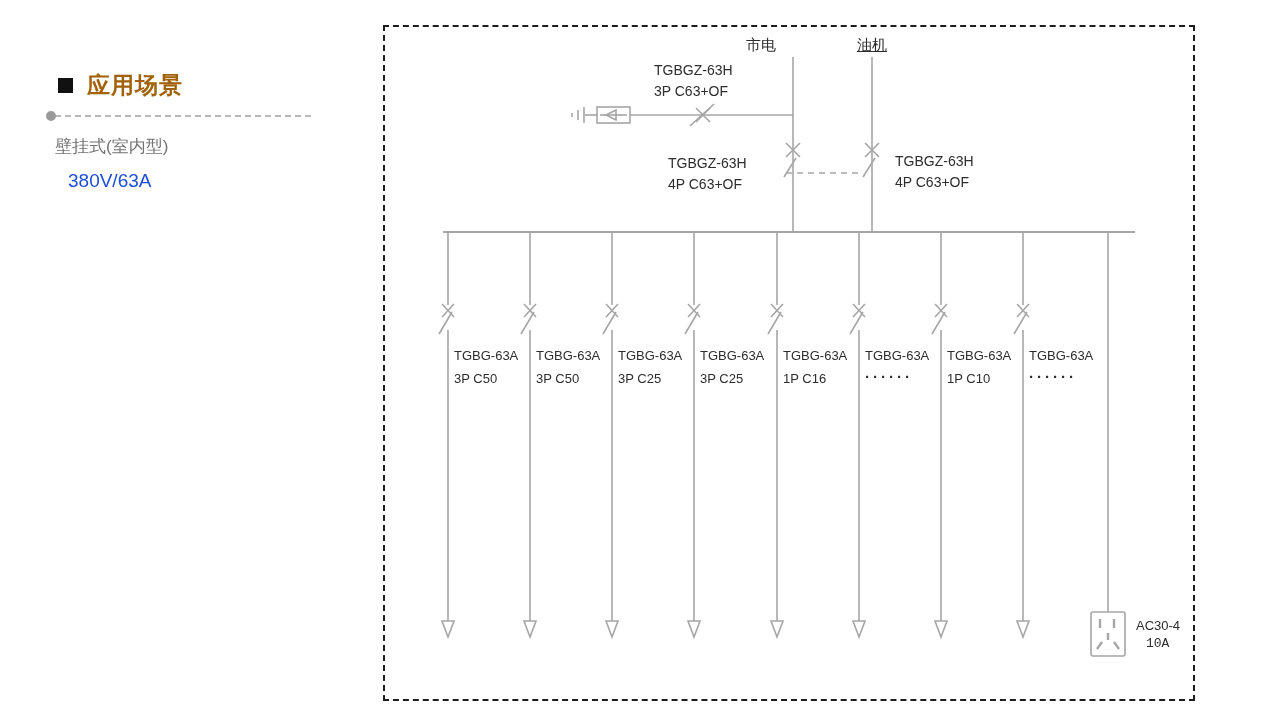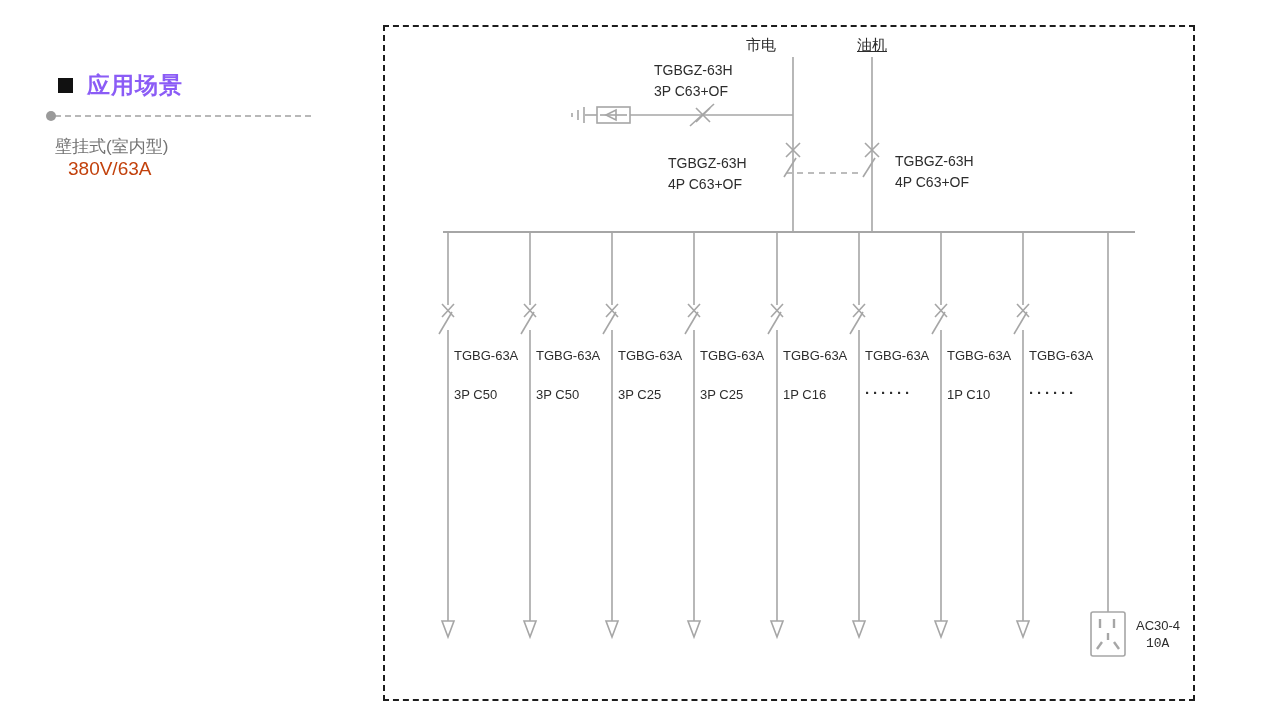--- a/index.html
+++ b/index.html
@@ -4,33 +4,33 @@
 <style>
   html,body{margin:0;padding:0;background:#ffffff;}
   body{
     width:1269px;height:721px;position:relative;overflow:hidden;
     font-family:"Liberation Sans","DejaVu Sans",sans-serif;
     color:#2d2d2d;
   }
   
   .heading-row{position:absolute;left:58px;top:70px;display:flex;align-items:center;gap:14px;}
   .bullet{width:15px;height:15px;background:#111;display:inline-block;}
-  .heading-text{font-size:23px;font-weight:bold;color:#8b5cf6;letter-spacing:1px;}
+  .heading-text{font-size:23px;font-weight:bold;color:#a16207;letter-spacing:1px;}
   .divider{position:absolute;left:55px;top:115px;width:256px;border-top:2px dashed #b8b8b8;}
   .divider-dot{position:absolute;left:-9px;top:-6px;width:10px;height:10px;border-radius:50%;background:#9a9a9a;}
   .subtitle1{position:absolute;left:55px;top:135px;font-size:17px;color:#737373;}
-  .subtitle2{position:absolute;left:68px;top:158px;font-size:19px;color:#c2410c;}
+  .subtitle2{position:absolute;left:68px;top:170px;font-size:19px;color:#1d4ed8;}
   
   .diagram-box{position:absolute;left:383px;top:25px;width:808px;height:672px;border:2px dashed #1d1d1d;}
   svg.wires{position:absolute;left:0;top:0;width:1269px;height:721px;}
   .lbl{position:absolute;color:#2d2d2d;white-space:nowrap;}
   .src-lbl{font-size:15px;}
   .dev-lbl{font-size:14px;line-height:21px;}
   .feeder-label{position:absolute;top:345px;font-size:13px;line-height:22px;}
-  .feeder-label .spec{margin-top:17px;}
+  .feeder-label .spec{margin-top:1px;}
   .feeder-label .spec.dots{font-weight:bold;font-size:15px;letter-spacing:3px;line-height:18px;}
   .socket-lbl{font-size:13px;line-height:18px;}
 </style>
 </head>
 <body>
 
 <div class="heading-row">
   <span class="bullet"></span>
   <span class="heading-text">应用场景</span>
 </div>

